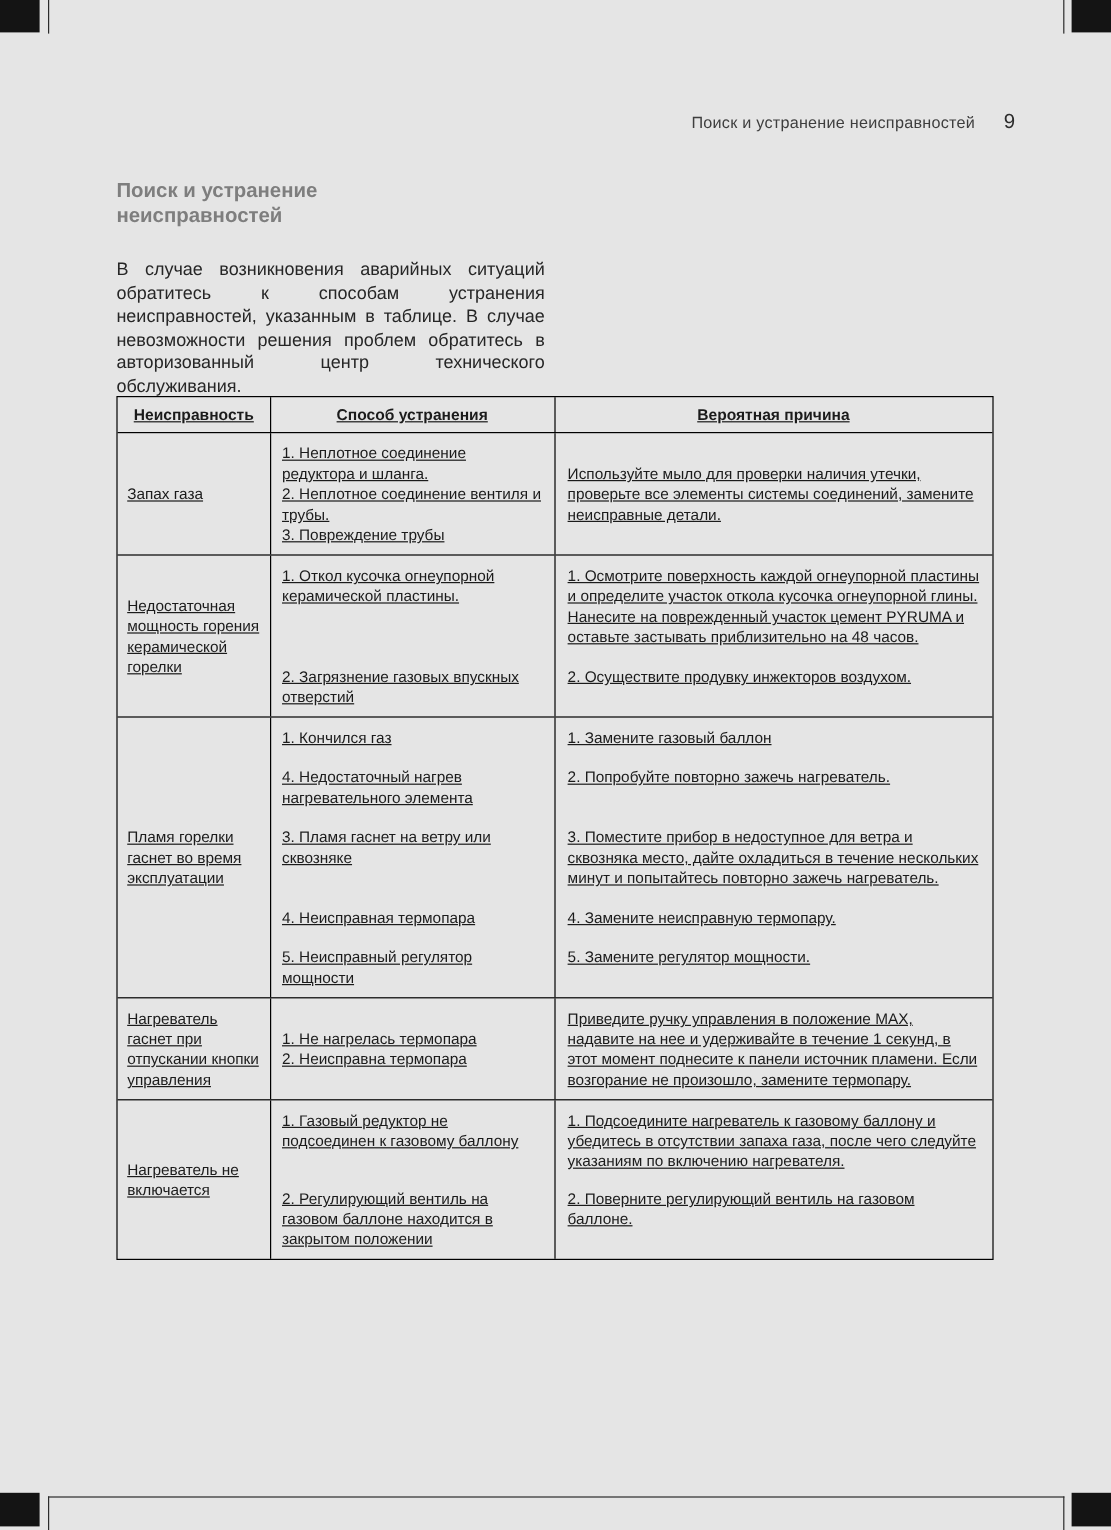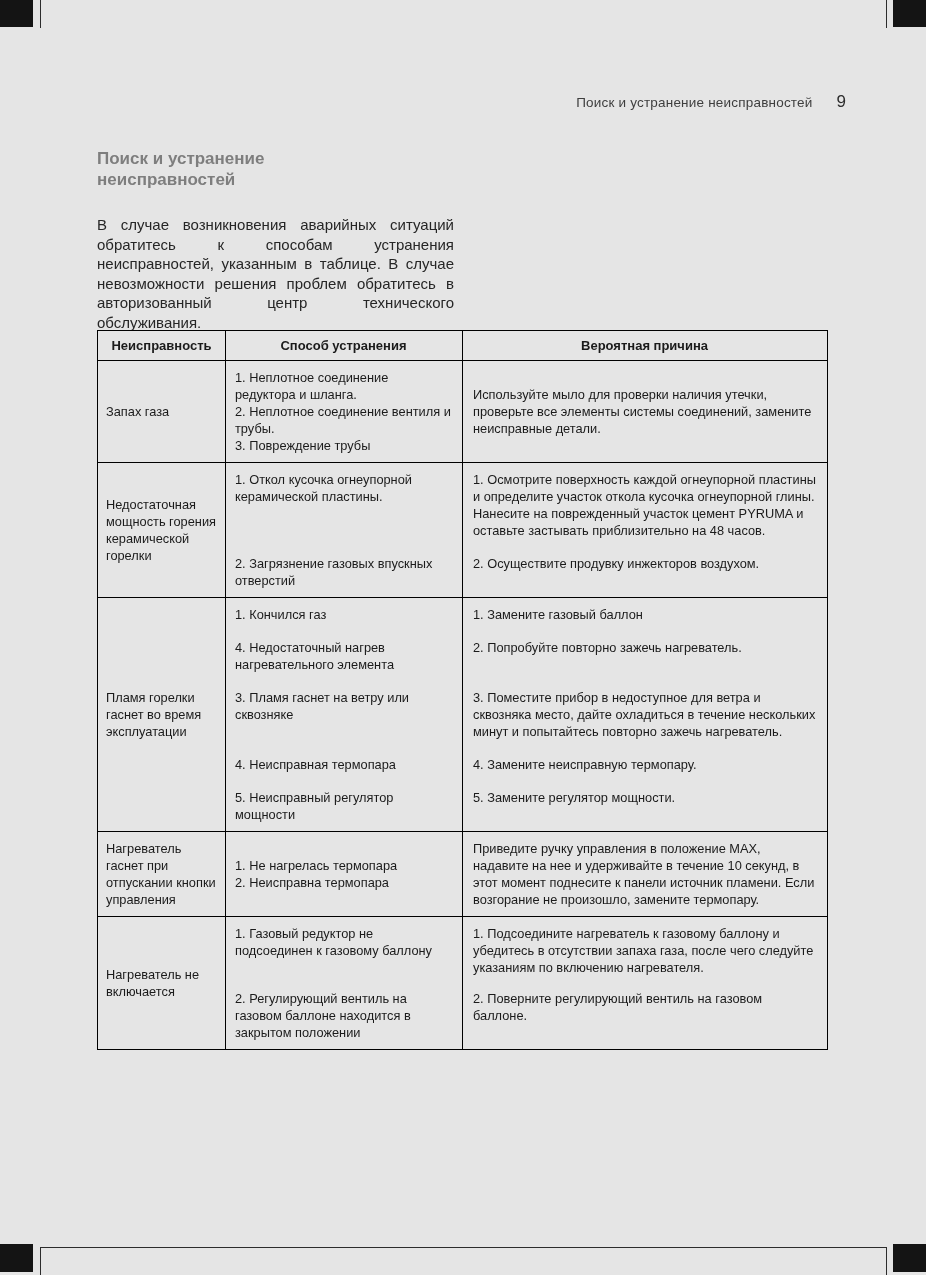--- a/index.html
+++ b/index.html
@@ -18,21 +18,21 @@
   
   .page-title{position:absolute;left:97px;top:148px;width:240px;margin:0;
               font-size:17px;line-height:21px;font-weight:bold;color:#7e7e7e;}
 
   
   .intro{position:absolute;left:97px;top:215px;width:357px;margin:0;
          font-size:15px;line-height:19.6px;text-align:justify;color:#262626;}
 
   
   .ts-table{position:absolute;left:97px;top:330px;width:731px;box-sizing:border-box;
-            border:1.5px solid #000;font-size:12.8px;line-height:17px;color:#1b1b1b;}
+            border:1.5px solid #000;font-size:12.8px;line-height:17px;color:#1b1b1b;text-decoration:underline;}
   .thead,.trow{display:grid;grid-template-columns:127px 237px 1fr;position:relative;}
   .thead{font-weight:bold;font-size:13px;}
   .thead .hc{text-align:center;padding:6px 4px;}
   .trow{border-top:1px solid #000;padding:8px 0;}
   .gap16{row-gap:16px;}
   .gap14{row-gap:14px;}
   .vsep{position:absolute;top:0;bottom:0;width:1px;background:#000;}
   .vsep.s1{left:127px;}
   .vsep.s2{left:364px;}
   .fault{grid-column:1;align-self:center;padding:0 8px;white-space:pre-line;}
@@ -107,21 +107,21 @@
       <div class="cause">5. Неисправный регулятор мощности</div>
       <div class="remedy">5. Замените регулятор мощности.</div>
       <i class="vsep s1"></i>
       <i class="vsep s2"></i>
     </div>
 
     <div class="trow">
       <div class="fault" style="grid-row:1;">Нагреватель гаснет при отпускании кнопки управления</div>
       <div class="cause vc">1. Не нагрелась термопара
 2. Неисправна термопара</div>
-      <div class="remedy">Приведите ручку управления в положение MAX, надавите на нее и удерживайте в течение 10 секунд, в этот момент поднесите к панели источник пламени. Если возгорание не произошло, замените термопару.</div>
+      <div class="remedy">Приведите ручку управления в положение MAX, надавите на нее и удерживайте в течение 1 секунд, в этот момент поднесите к панели источник пламени. Если возгорание не произошло, замените термопару.</div>
       <i class="vsep s1"></i>
       <i class="vsep s2"></i>
     </div>
 
     <div class="trow gap14">
       <div class="fault" style="grid-row:1 / span 2;">Нагреватель не включается</div>
       <div class="cause">1. Газовый редуктор не подсоединен к газовому баллону</div>
       <div class="remedy">1. Подсоедините нагреватель к газовому баллону и убедитесь в отсутствии запаха газа, после чего следуйте указаниям по включению нагревателя.</div>
       <div class="cause">2. Регулирующий вентиль на газовом баллоне находится в закрытом положении</div>
       <div class="remedy">2. Поверните регулирующий вентиль на газовом баллоне.</div>

